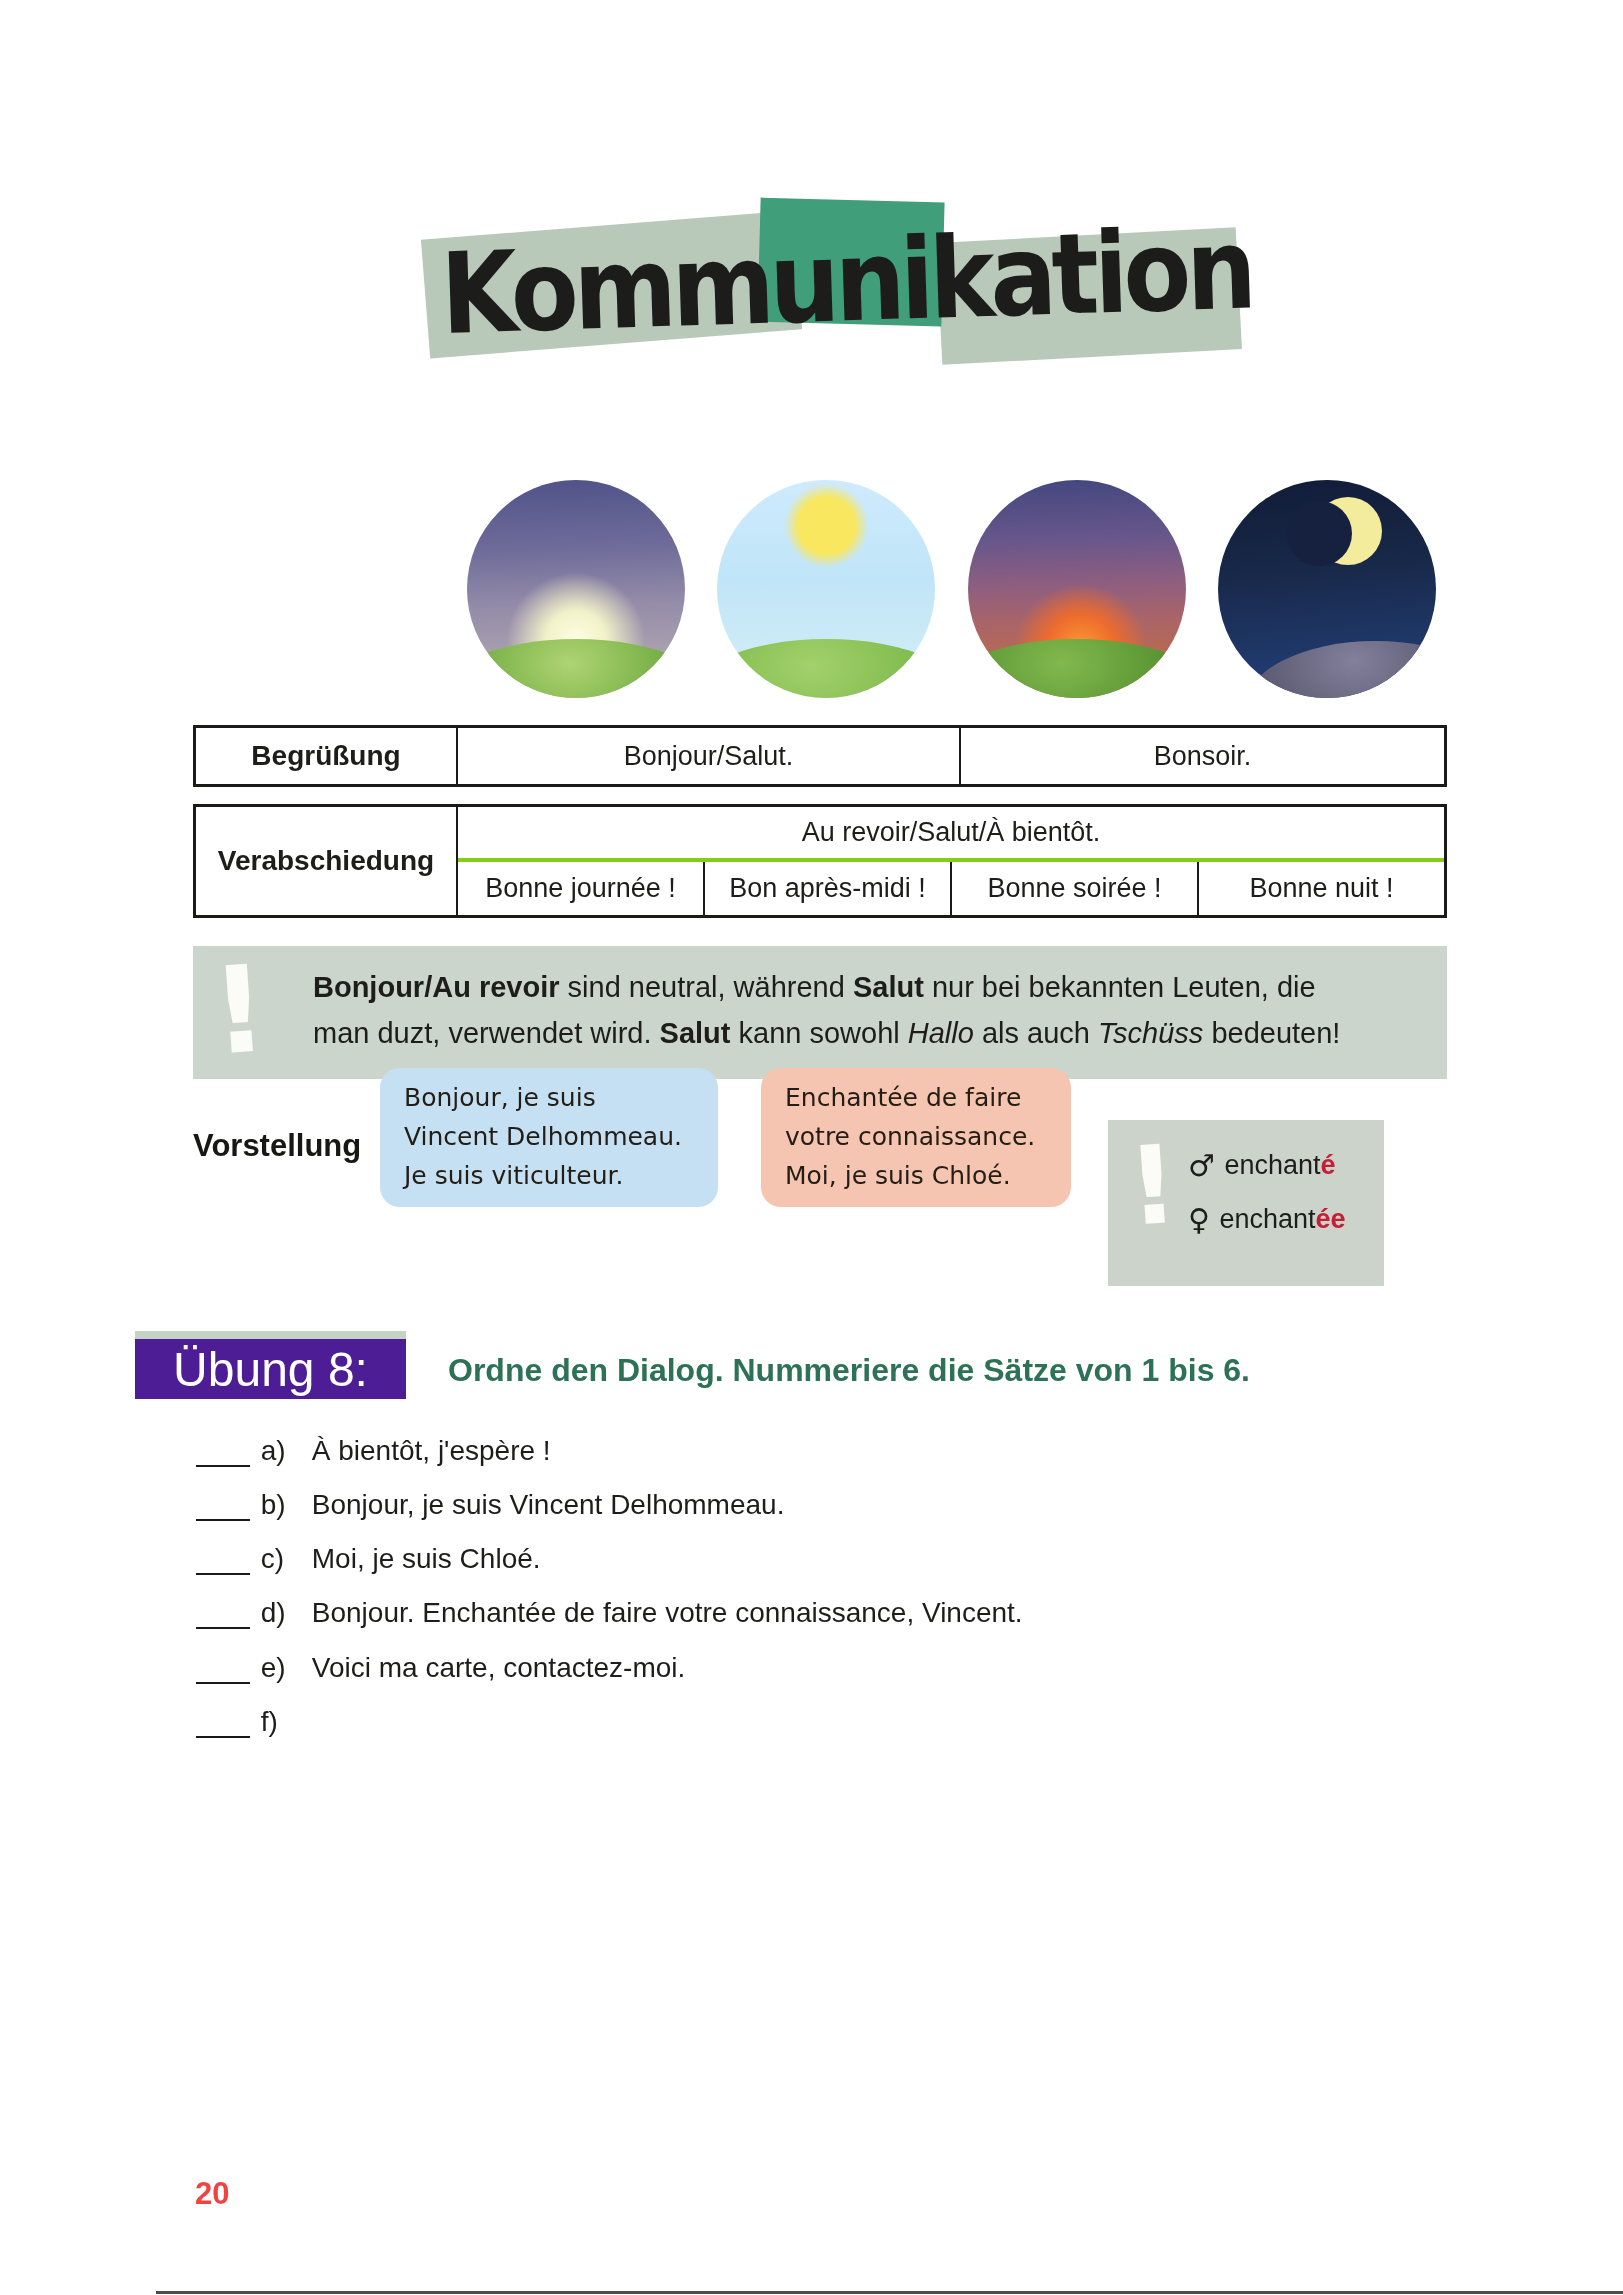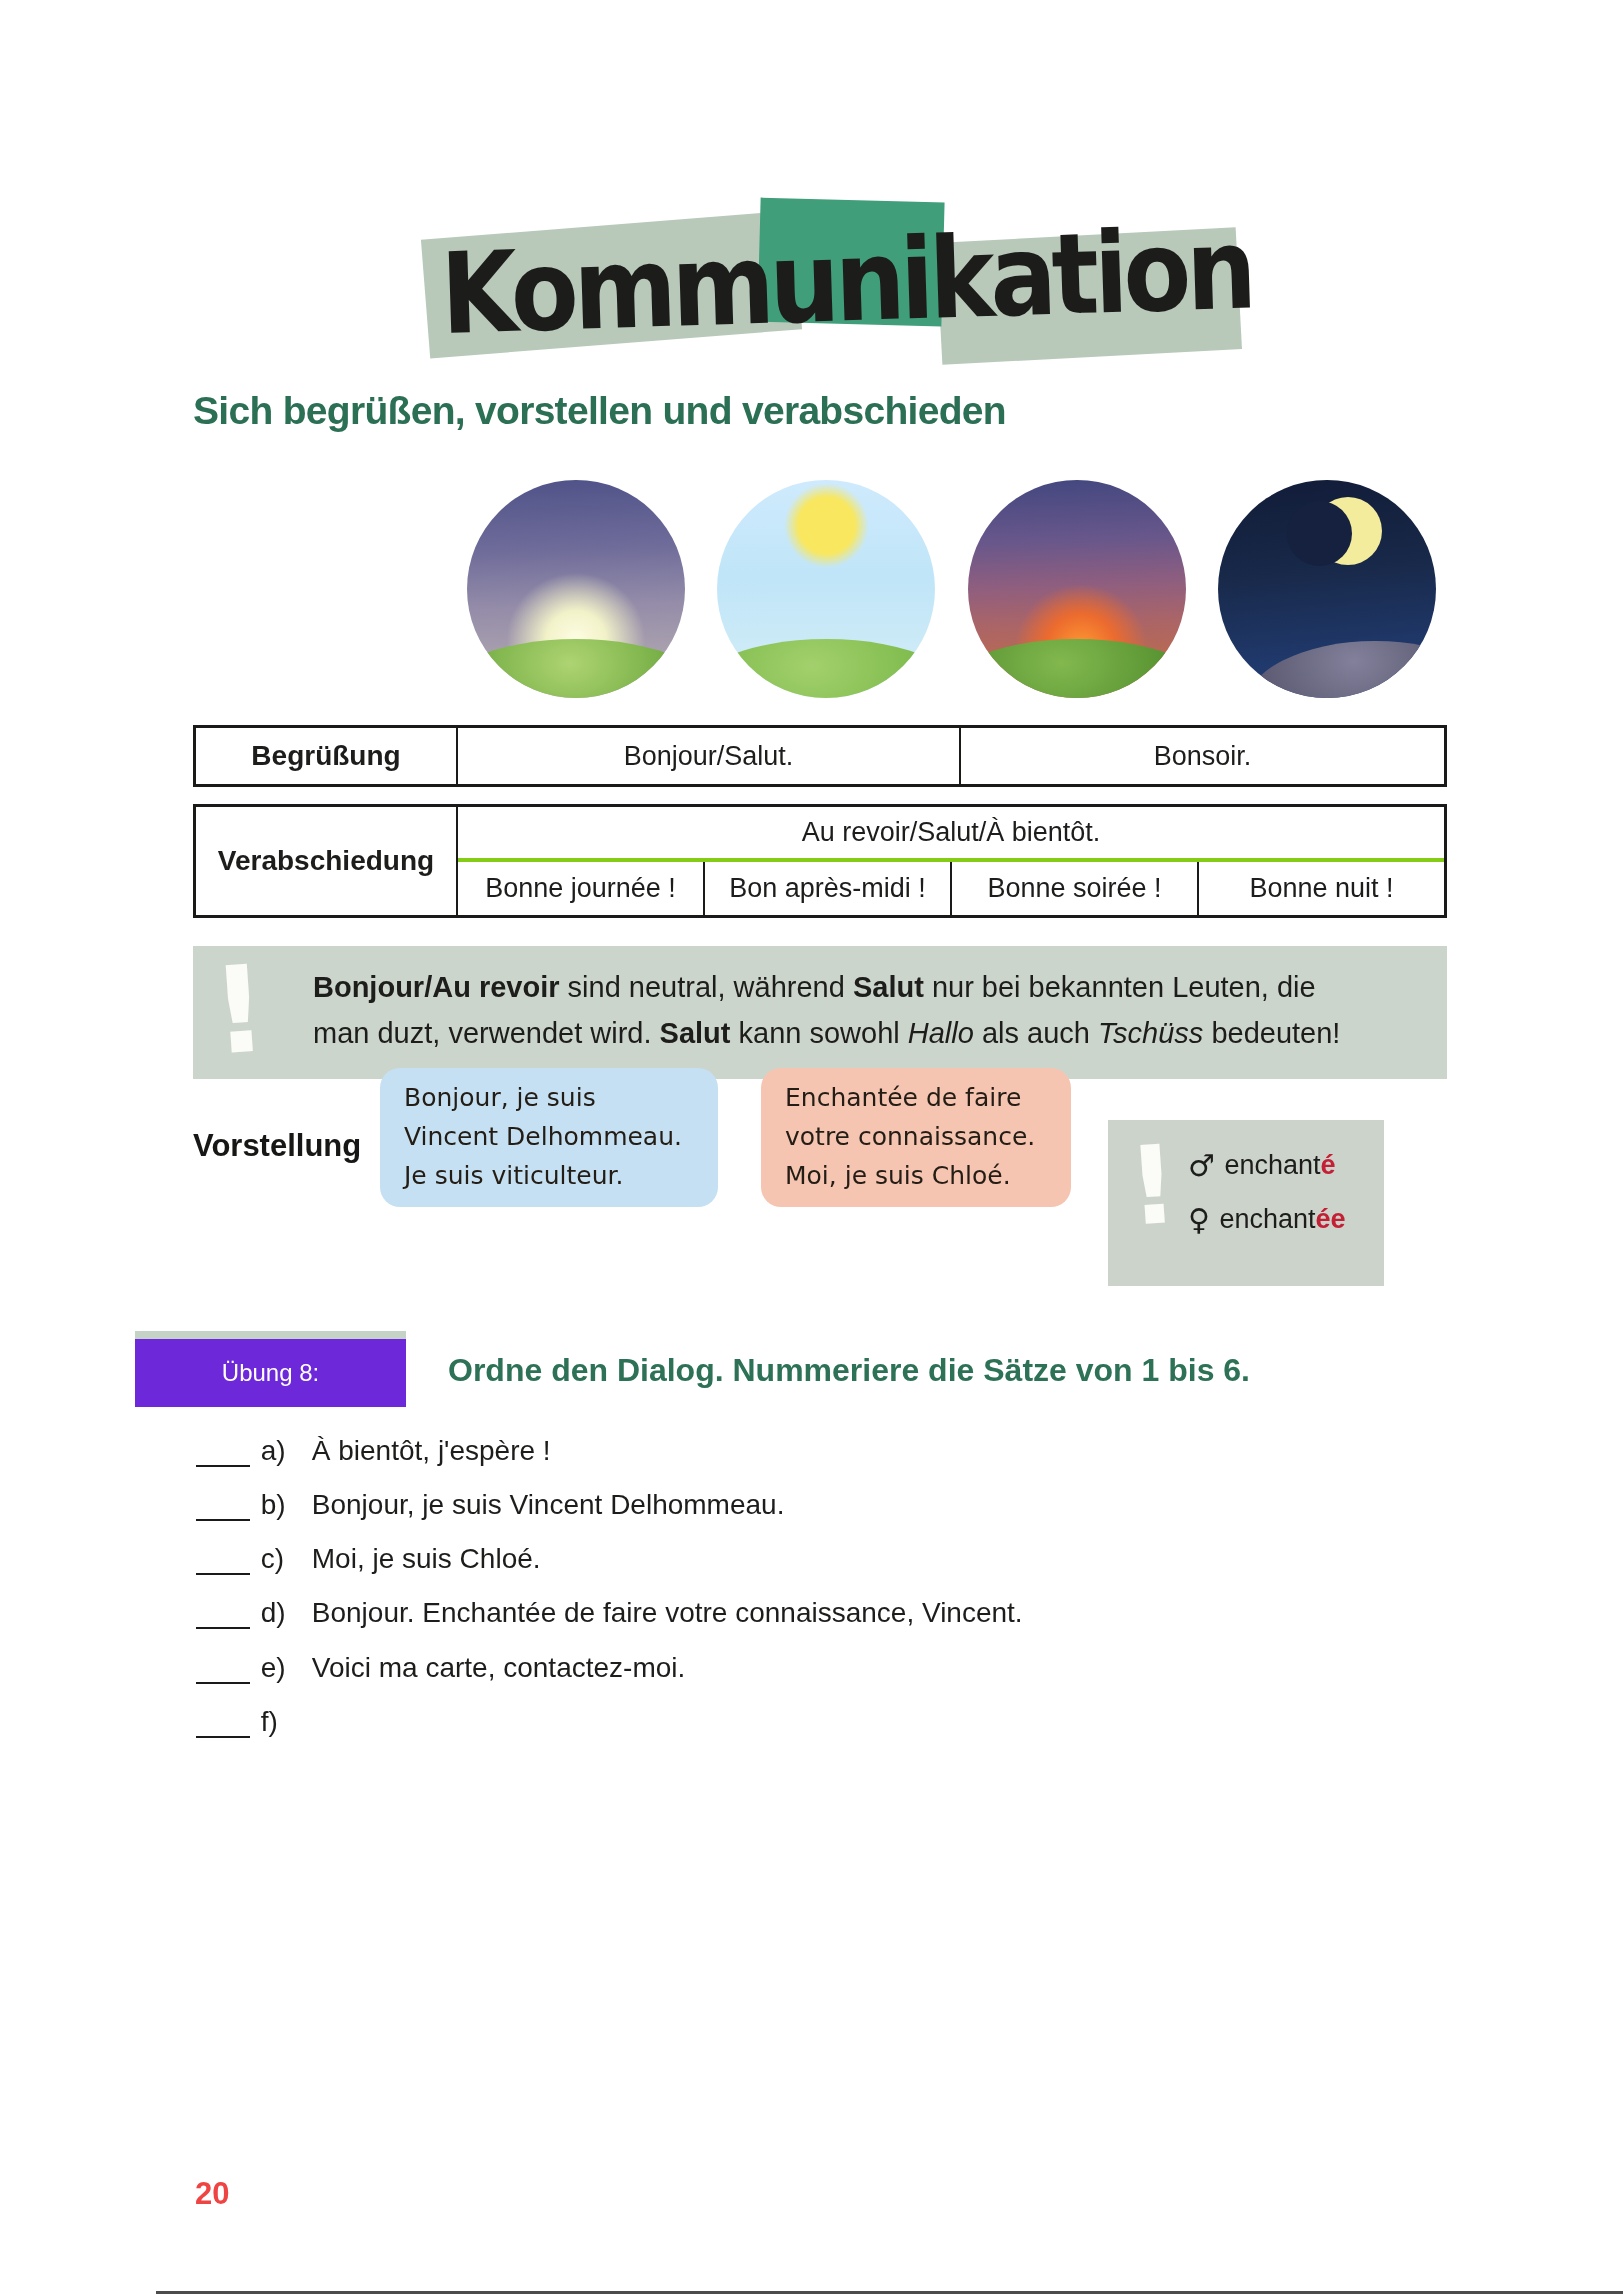--- a/index.html
+++ b/index.html
@@ -77,44 +77,43 @@
   .bubble-pink{left:761px;width:310px;background:#f6c5b1;}
   .gender-box{position:absolute;left:1108px;top:1120px;width:276px;height:166px;background:#ccd3cb;}
   .gender-bang{position:absolute;left:20px;top:12px;font-size:108px;}
   .gender-lines{position:absolute;left:80px;top:28px;display:flex;flex-direction:column;gap:19px;
                 font-size:27px;color:#1d1d1b;}
   .gender-line{display:flex;align-items:center;gap:9.5px;}
   .gender-symbol{font-family:"DejaVu Sans",sans-serif;font-weight:bold;font-size:30px;}
   .red{color:#c32035;font-weight:bold;}
 
   
-  .uebung-badge{position:absolute;left:135px;top:1331px;width:271px;height:76px;background:#6d28d9;
+  .uebung-badge{position:absolute;left:135px;top:1331px;width:271px;height:68px;background:#4c1d95;
                 border-top:8px solid #c5d3c7;box-sizing:border-box;display:flex;align-items:center;
-                justify-content:center;font-size:24px;color:#ffffff;}
+                justify-content:center;font-size:48px;color:#ffffff;}
   .instruction{position:absolute;left:448px;top:1352px;font-size:32px;font-weight:bold;color:#2d7257;}
   .ex-item{position:absolute;left:196px;height:54px;display:flex;align-items:center;font-size:28px;}
   .blank{width:54px;border-bottom:2.7px solid #1a1a19;height:0;transform:translateY(15px);margin-right:10.8px;}
   .ex-letter{width:43px;}
   .ex-text{margin-left:8px;}
 
   
   .page-number{position:absolute;left:195px;top:2176px;font-size:31px;font-weight:bold;color:#ef4444;}
   .bottom-rule{position:absolute;left:156px;top:2291px;width:1468px;height:3.4px;background:#4c4c4a;}
 </style>
 </head>
 <body>
 
 <div class="page">
 
   <div class="logo-block lb1"></div>
   <div class="logo-block lb3"></div>
   <div class="logo-block lb2"></div>
   <div class="logo-text"><span>Komm</span><span>uni</span><span>kation</span></div>
 
-  <div class="section-heading">Sich begrüßen, vorstellen und verabschieden</div>
 
   <div class="circles">
     <div class="circle c-dawn">
       <div class="glow"></div>
       <div class="hill"></div>
     </div>
     <div class="circle c-day">
       <div class="sun"></div>
       <div class="hill"></div>
     </div>

